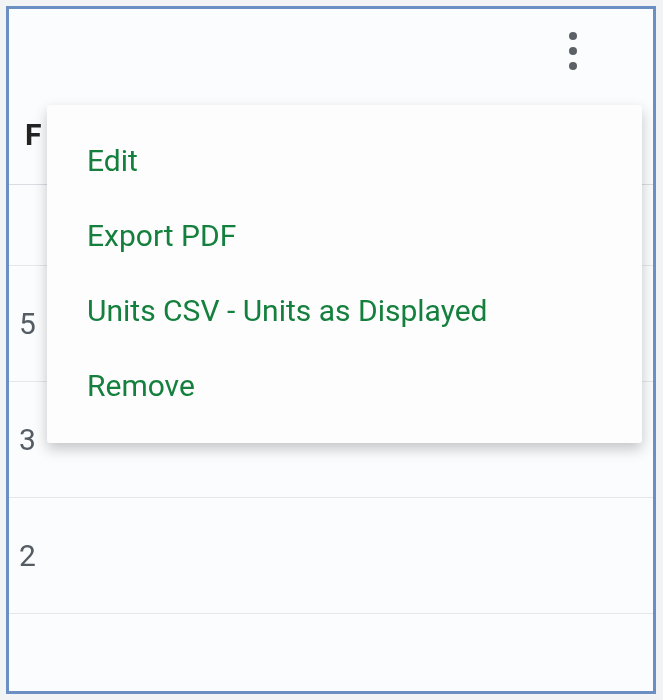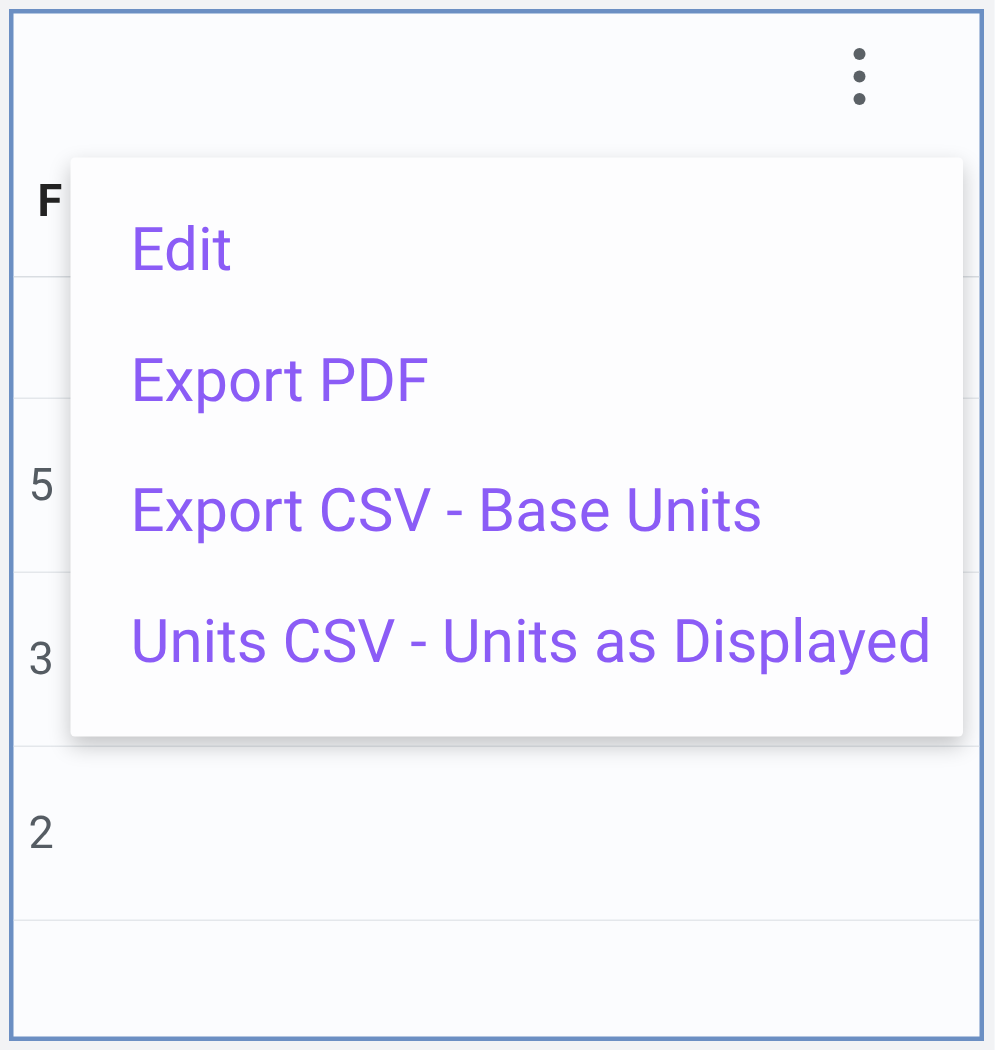--- a/index.html
+++ b/index.html
@@ -77,22 +77,22 @@
       left: 38px;
       width: 595px;
       background: #fdfdfe;
       border-radius: 3px;
       box-shadow: 0 6px 14px rgba(0,0,0,0.22);
       padding: 18px 0 20px 0;
     }
 
     .menu-item {
       padding: 20px 18px 20px 40px;
-      font-size: 40px;
-      color: #8b5cf6;
+      font-size: 30px;
+      color: #15803d;
       cursor: pointer;
       white-space: nowrap;
     }
   </style>
 </head>
 <body>
 
 <div class="frame">
 
   <div class="table-area">
@@ -115,17 +115,17 @@
 
   <div class="kebab-btn">
     <span class="kebab-dot"></span>
     <span class="kebab-dot"></span>
     <span class="kebab-dot"></span>
   </div>
 
   <div class="menu">
     <div class="menu-item">Edit</div>
     <div class="menu-item">Export PDF</div>
-    <div class="menu-item">Export CSV - Base Units</div>
     <div class="menu-item">Units CSV - Units as Displayed</div>
+    <div class="menu-item">Remove</div>
   </div>
 
 </div>
 
 </body></html>

